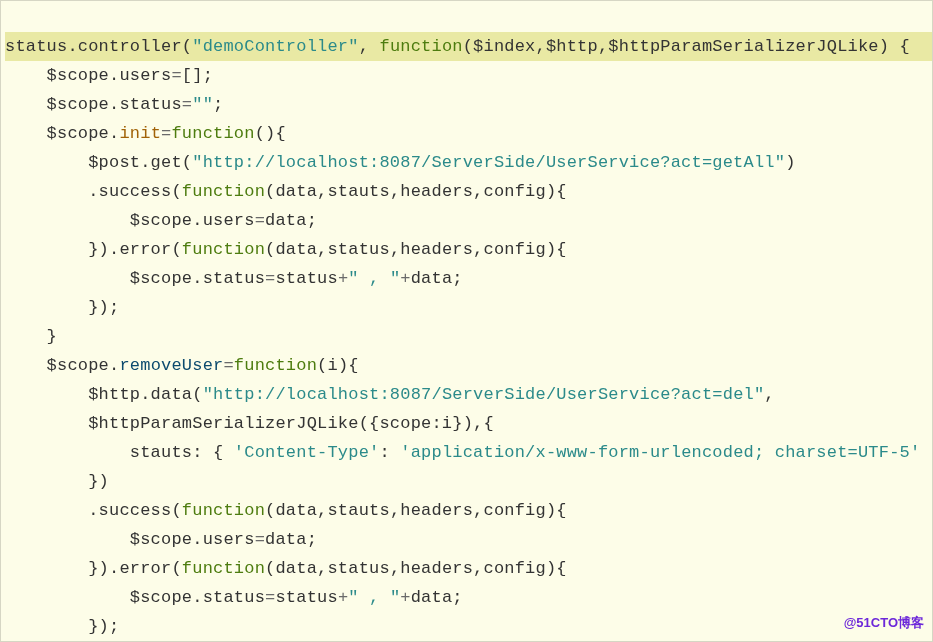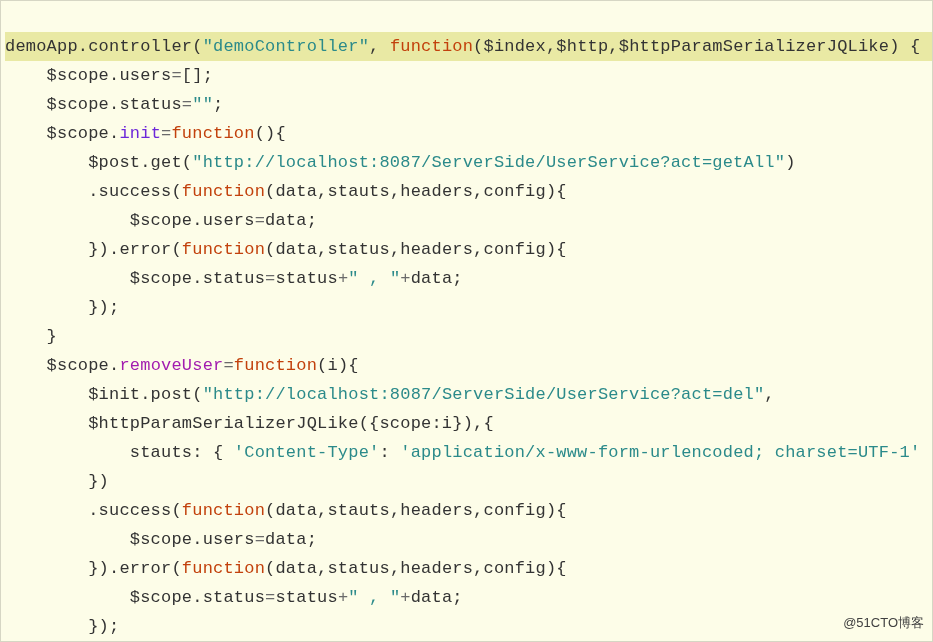--- a/index.html
+++ b/index.html
@@ -15,49 +15,50 @@
     box-sizing:border-box;
     overflow:hidden;
   }
   .code{
     padding:2px 0 0 4px;
     white-space:pre;
     letter-spacing:0.2px;
   }
   .hl-line{background:#e9e9a4;display:inline-block;width:100%}
   .c-str{color:#2b8a8a}
-  .c-kw{color:#c2410c}
+  .c-kw{color:#4d7c0f}
   .c-op{color:#6a6a6a}
-  .c-fn{color:#6d28d9}
-  .c-fn2{color:#a21caf}
+  .c-fn{color:#a16207}
+  .c-fn2{color:#0c4a6e}
   .watermark{
     position:absolute;right:8px;bottom:4px;
-    color:#404040;font-size:13px;font-family:Arial,sans-serif;
+    color:#6d28d9;font-size:13px;font-family:Arial,sans-serif;
     letter-spacing:0;
+    font-weight:bold;
   }
 </style>
 </head>
 <body>
 
 <div class="code">
-<span class="hl-line"><span>demoApp.controller(</span><span class="c-str">"demoController"</span><span>, </span><span class="c-kw">function</span><span>($index,$http,$httpParamSerializerJQLike) {</span></span>
+<span class="hl-line"><span>status.controller(</span><span class="c-str">"demoController"</span><span>, </span><span class="c-kw">function</span><span>($index,$http,$httpParamSerializerJQLike) {</span></span>
 <span><span>    $scope.users</span><span class="c-op">=</span><span>[];</span></span>
 <span><span>    $scope.status</span><span class="c-op">=</span><span class="c-str">""</span><span>;</span></span>
 <span><span>    $scope.</span><span class="c-fn">init</span><span class="c-op">=</span><span class="c-kw">function</span><span>(){</span></span>
 <span><span>        $post.get(</span><span class="c-str">"http://localhost:8087/ServerSide/UserService?act=getAll"</span><span>)</span></span>
 <span><span>        .success(</span><span class="c-kw">function</span><span>(data,stauts,headers,config){</span></span>
 <span><span>            $scope.users</span><span class="c-op">=</span><span>data;</span></span>
 <span><span>        }).error(</span><span class="c-kw">function</span><span>(data,status,headers,config){</span></span>
 <span><span>            $scope.status</span><span class="c-op">=</span><span>status</span><span class="c-op">+</span><span class="c-str">" , "</span><span class="c-op">+</span><span>data;</span></span>
 <span><span>        });</span></span>
 <span><span>    }</span></span>
 <span><span>    $scope.</span><span class="c-fn2">removeUser</span><span class="c-op">=</span><span class="c-kw">function</span><span>(i){</span></span>
-<span><span>        $init.post(</span><span class="c-str">"http://localhost:8087/ServerSide/UserService?act=del"</span><span>,</span></span>
+<span><span>        $http.data(</span><span class="c-str">"http://localhost:8087/ServerSide/UserService?act=del"</span><span>,</span></span>
 <span><span>        $httpParamSerializerJQLike({scope:i}),{</span></span>
-<span><span>            stauts: { </span><span class="c-str">'Content-Type'</span><span>: </span><span class="c-str">'application/x-www-form-urlencoded; charset=UTF-1'</span><span> }</span></span>
+<span><span>            stauts: { </span><span class="c-str">'Content-Type'</span><span>: </span><span class="c-str">'application/x-www-form-urlencoded; charset=UTF-5'</span><span> }</span></span>
 <span><span>        })</span></span>
 <span><span>        .success(</span><span class="c-kw">function</span><span>(data,stauts,headers,config){</span></span>
 <span><span>            $scope.users</span><span class="c-op">=</span><span>data;</span></span>
 <span><span>        }).error(</span><span class="c-kw">function</span><span>(data,status,headers,config){</span></span>
 <span><span>            $scope.status</span><span class="c-op">=</span><span>status</span><span class="c-op">+</span><span class="c-str">" , "</span><span class="c-op">+</span><span>data;</span></span>
 <span><span>        });</span></span>
 
 </div>
 
 <div class="watermark">@51CTO博客</div>

